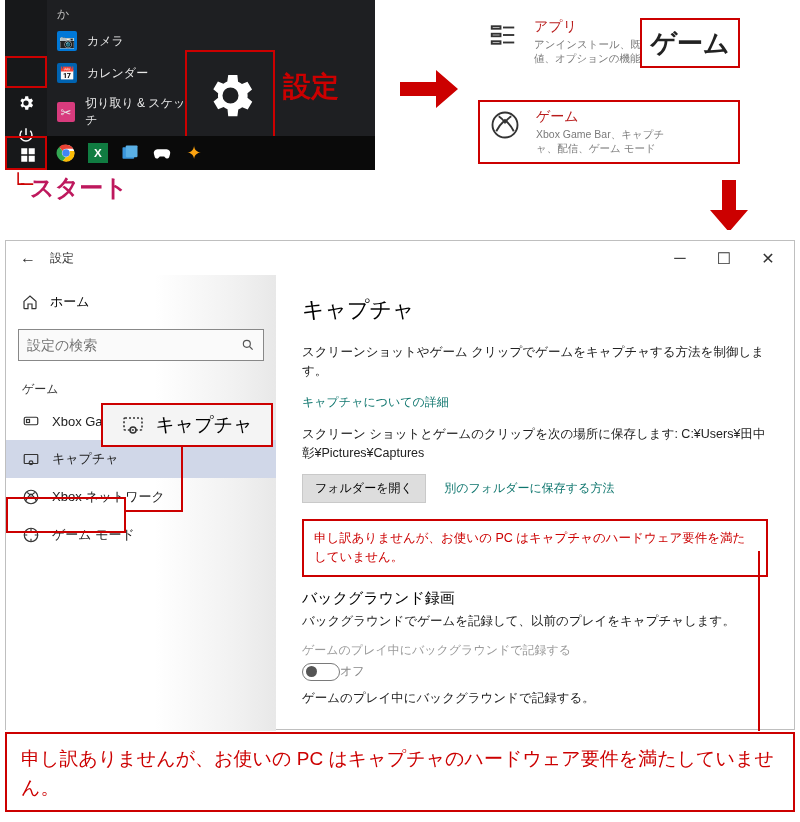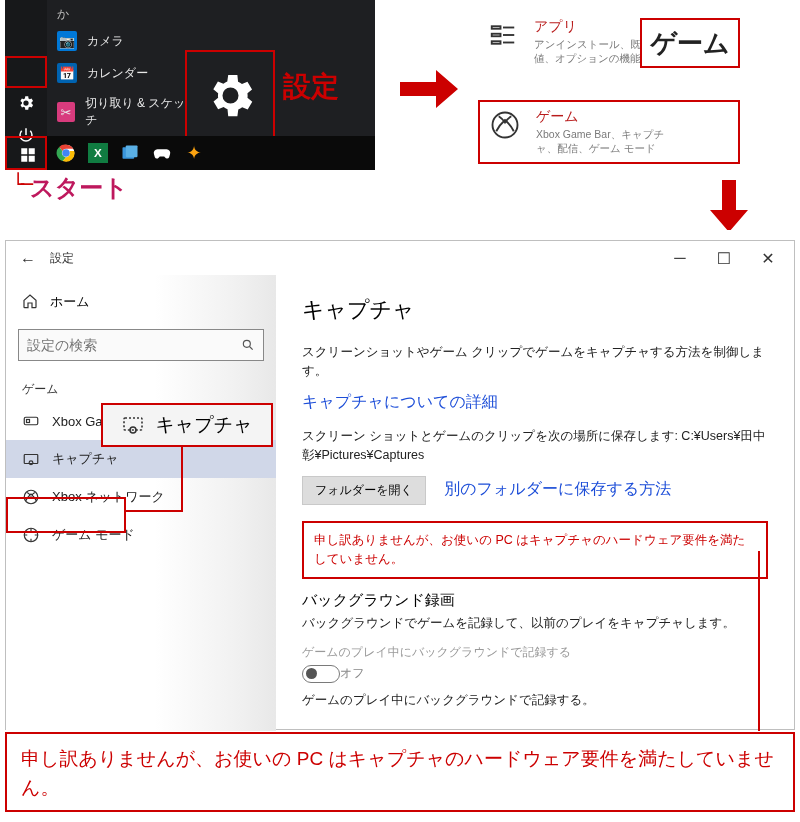--- a/index.html
+++ b/index.html
@@ -63,39 +63,39 @@
     position:absolute; left:5px; top:240px; width:790px; height:490px;
     border:1px solid #bfbfbf; background:#fff;
   }
   .win-header { height:34px; display:flex; align-items:center; justify-content:space-between; padding:0 4px; }
   .win-header .left { display:flex; align-items:center; gap:14px; padding-left:10px; color:#333; font-size:12px;}
   .win-header .right { display:flex; }
   .win-btn { width:44px; height:30px; display:flex; align-items:center; justify-content:center; color:#333;}
   
   .win-body { display:flex; height:456px; }
   .sidebar { width:270px; background:linear-gradient(to right,#fff 0%,#fff 55%,#f1f1f1 85%,#e8e8e8 100%); padding-top:10px; position:relative;}
-  .home-row { display:flex; align-items:flex-start; gap:12px; padding:8px 16px; font-size:13px;}
+  .home-row { display:flex; align-items:center; gap:12px; padding:8px 16px; font-size:13px;}
   .search-box { margin:10px 12px 14px; height:32px; border:1px solid #888; background:#fafafa; display:flex; align-items:center; padding:0 8px; justify-content:space-between;}
   .search-box input { border:0; background:transparent; outline:0; font-size:14px; flex:1;}
   .search-box .sicon{color:#555;}
   .side-sect { font-size:12px; color:#333; padding:6px 16px 4px; font-weight:500;}
   .side-item { display:flex; align-items:center; gap:12px; padding:10px 16px; font-size:13px; color:#222; cursor:pointer;}
   .side-item.active { background:#d0d7e8; }
   .side-item .sico { width:18px; height:18px; display:flex; align-items:center; justify-content:center;}
 
   .capture-callout { position:absolute; left:95px; top:128px; width:172px; height:44px; border:2px solid #c00;
       display:flex; align-items:center; justify-content:center; gap:10px; background:#f4f4f4; font-size:19px;}
   .capture-hl { position:absolute; left:0; top:222px; width:120px; height:36px; border:2px solid #c00;}
   .capture-conn { position:absolute; left:118px; top:170px; width:60px; height:70px;}
   .capture-conn svg{stroke:#c00; stroke-width:2; fill:none;}
 
   .content { flex:1; padding:20px 26px 10px; overflow:hidden; position:relative;}
   .content h1 { font-size:22px; font-weight:500; margin-bottom:18px;}
   .content p { font-size:12.5px; color:#222; margin-bottom:10px; line-height:1.55;}
-  .content a { font-size:16px; color:#1d4ed8; text-decoration:none;margin-top:24px; }
+  .content a { font-size:12px; color:#0f766e; text-decoration:none;margin-top:24px; }
   .btn-gray { display:inline-block; background:#ddd; border:1px solid #c9c9c9; padding:5px 12px; font-size:12px; margin-right:14px;}
   .err-box { border:2px solid #c00; padding:8px 10px; margin:16px 0 12px; }
   .err-box p { color:#c00; font-size:12.5px; margin:0;}
   .sub-h { font-size:15px; font-weight:500; margin:8px 0 4px;}
   .disabled-txt { color:#9a9a9a; font-size:12px; margin:10px 0 4px;}
   .toggle { display:flex; align-items:center; margin-bottom:8px;}
   .toggle-track { width:38px; height:18px; border:1.5px solid #7a7a7a; border-radius:10px; position:relative; background:#fff;}
   .toggle-knob { width:11px; height:11px; border-radius:50%; background:#555; position:absolute; left:3px; top:2px;}
   .toggle-label { font-size:12px; color:#888;}
   .err-conn{ position:absolute; right:34px; top:276px; width:2px; height:212px; background:#c00;}

